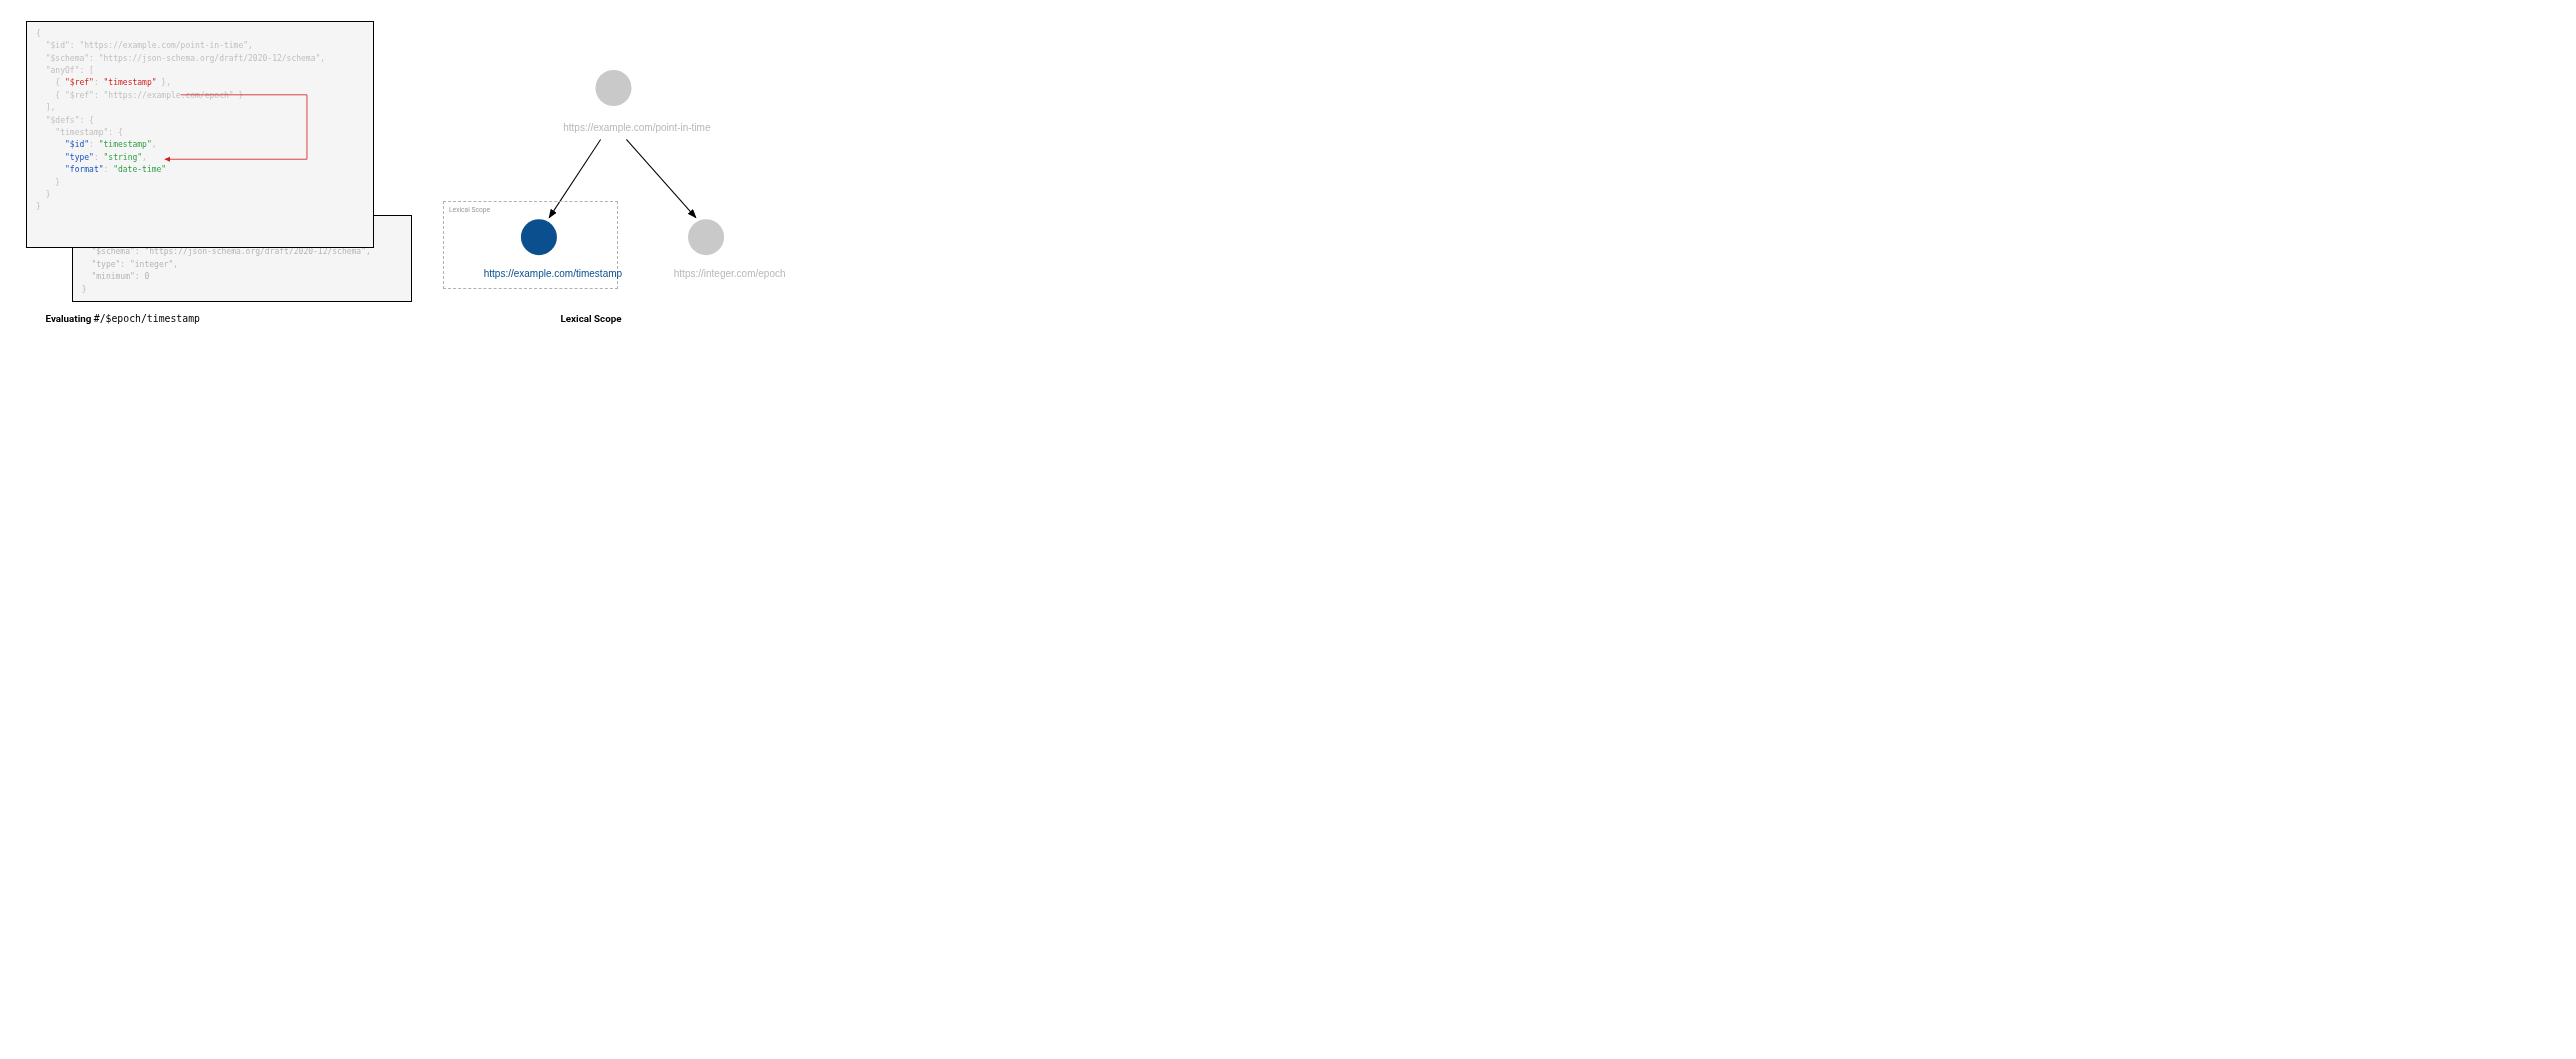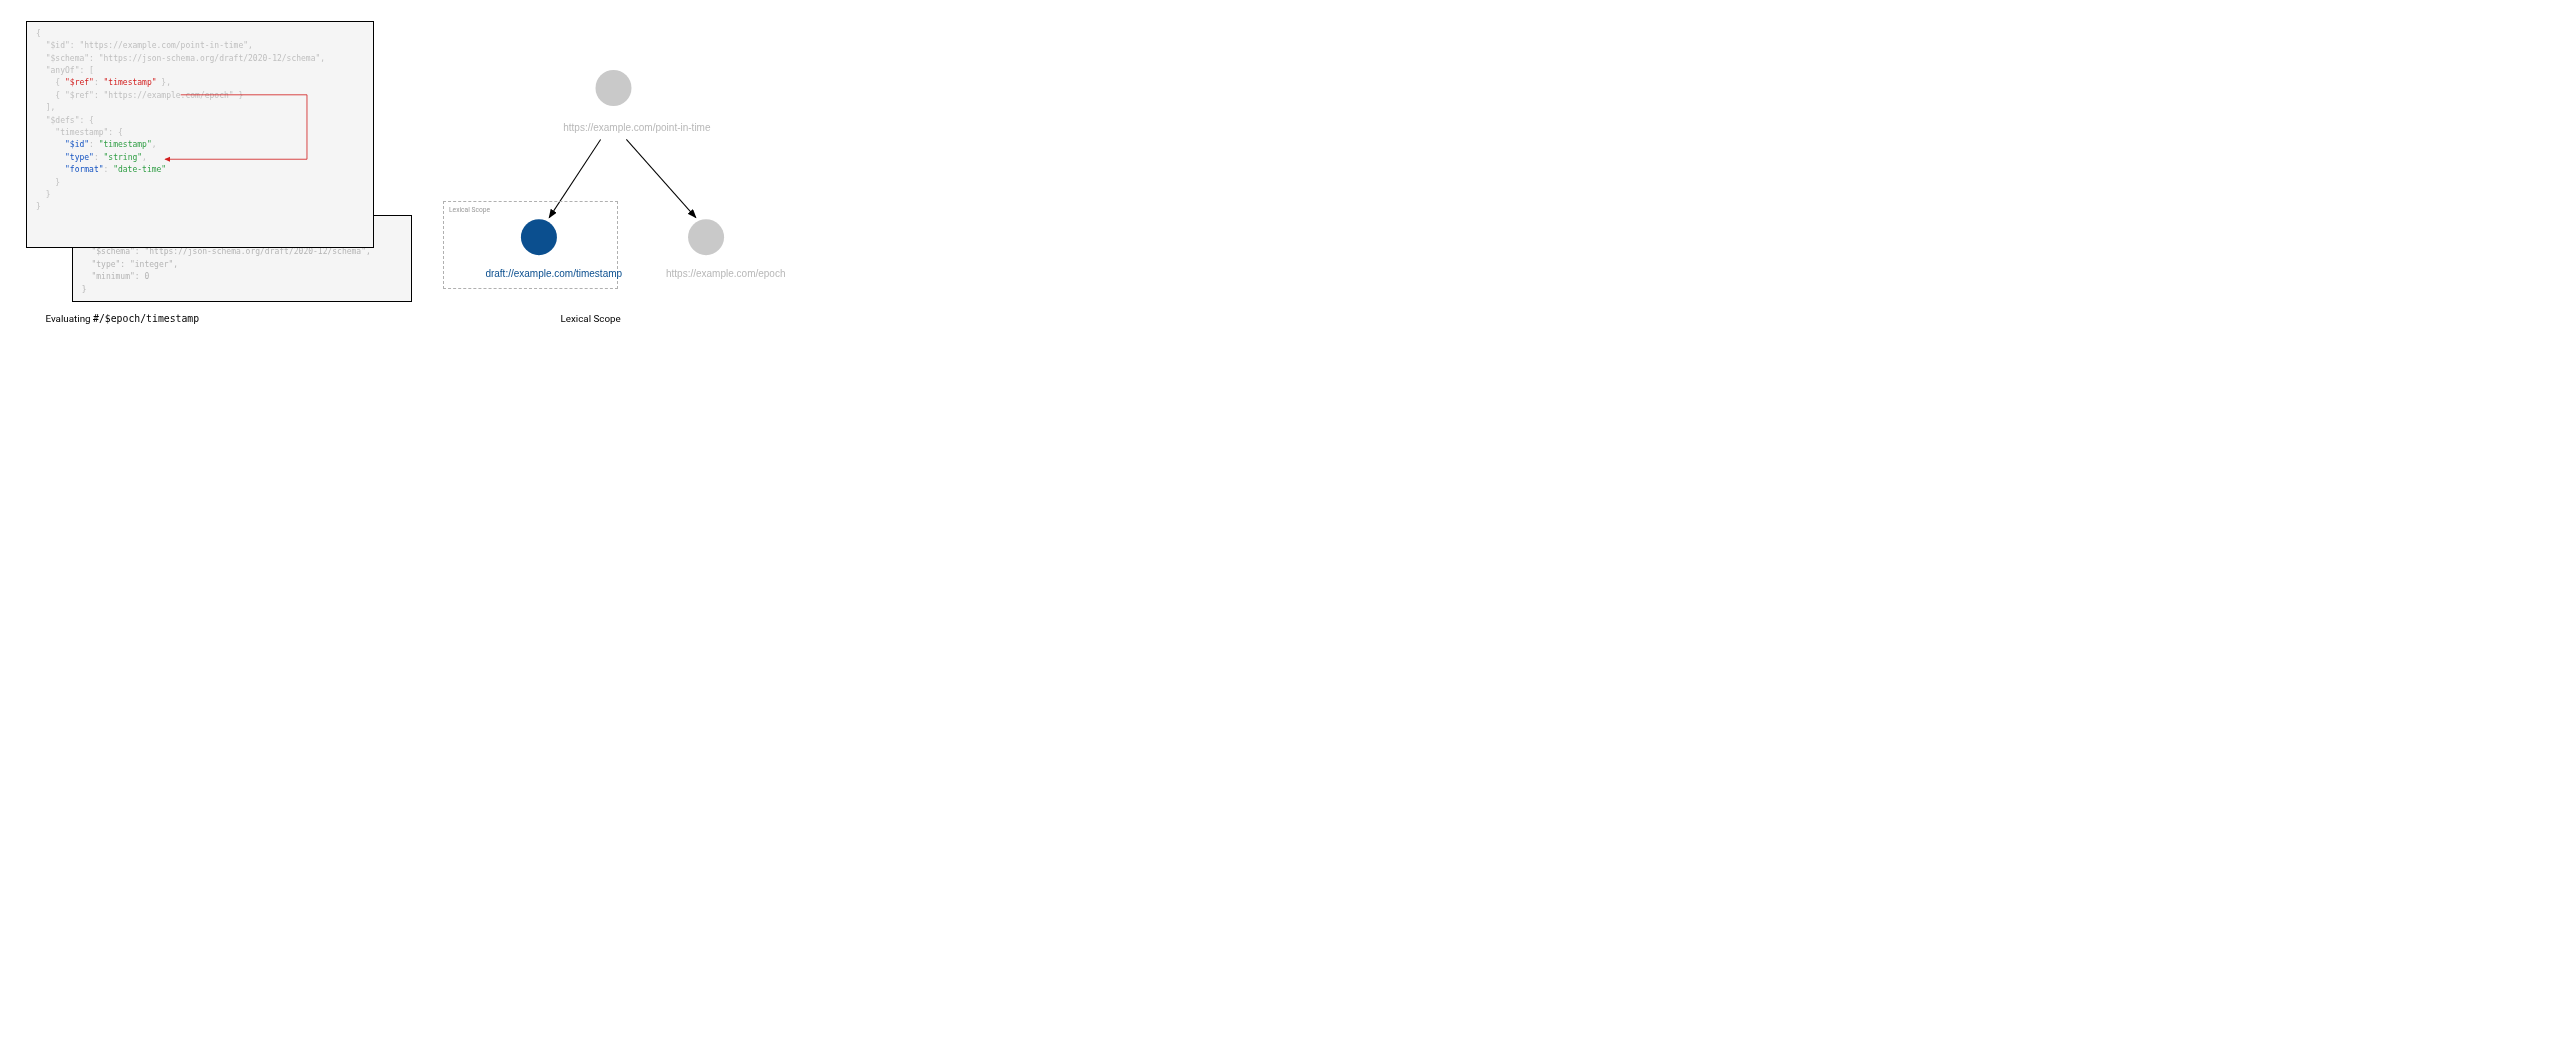--- a/index.html
+++ b/index.html
@@ -33,21 +33,21 @@
   .val-green  { color: #2f9e44; }
   .val-red    { color: #d21f1f; }
   .arrow-svg { position: absolute; left: 10.3px; top: 5.2px; z-index: 3; pointer-events: none; }
   .caption {
     position: absolute;
     font-family: -apple-system, BlinkMacSystemFont, "Segoe UI", Roboto, sans-serif;
     font-size: 9.8px;
   }
   .caption.left { left: 30px; top: 297px; }
   .caption.right { left: 545px; top: 297px; }
-  .caption b { font-weight: 400; text-align: right; }
+  .caption b { font-weight: 700; text-align: right; }
   .caption .mono { font-family: ui-monospace, SFMono-Regular, Menlo, Consolas, monospace; }
   .graph { position: absolute; left: 417px; top: 36px; width: 361px; height: 252px; }
   .node-label {
     position: absolute;
     font-size: 10px;
     font-family: Liberation Sans, sans-serif;
     text-align: right;
   }
   .node-label.grey-text { color: #b8b8b8; }
   .node-label.blue-text { color: #0b4f8f; }
@@ -120,22 +120,22 @@
       <line x1="325" y1="170" x2="225" y2="322" stroke="#000" stroke-width="2" marker-end="url(#blackhead)"></line>
       <line x1="375" y1="170" x2="510" y2="322" stroke="#000" stroke-width="2" marker-end="url(#blackhead)"></line>
     </svg>
 
     <div class="node-label grey-text" style="left:82px; top:70px; width:196px">https://example.com/point-in-time</div>
 
     <div class="scope-box" style="left:10.3px; top:149px; width:175px; height:88px">
       <div class="scope-title">Lexical Scope</div>
     </div>
 
-    <div class="node-label blue-text" style="left:19.6px; top:216px; width:170px">draft://example.com/timestamp</div>
-    <div class="node-label grey-text" style="left:204px; top:216px; width:149px">https://example.com/epoch</div>
+    <div class="node-label blue-text" style="left:19.6px; top:216px; width:170px">https://example.com/timestamp</div>
+    <div class="node-label grey-text" style="left:204px; top:216px; width:149px">https://integer.com/epoch</div>
   </div>
 
   <div class="caption right">
     <b>Lexical Scope</b>
   </div>
 
 </div>
 
 
 </body></html>

